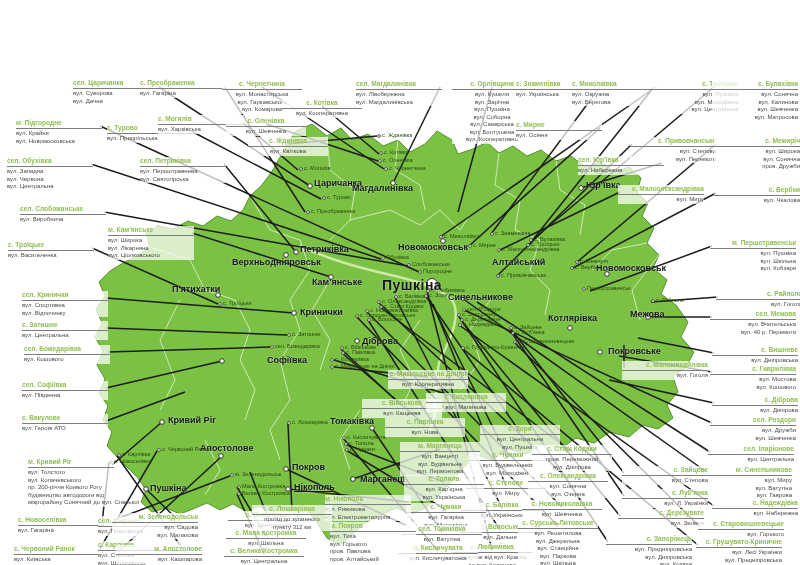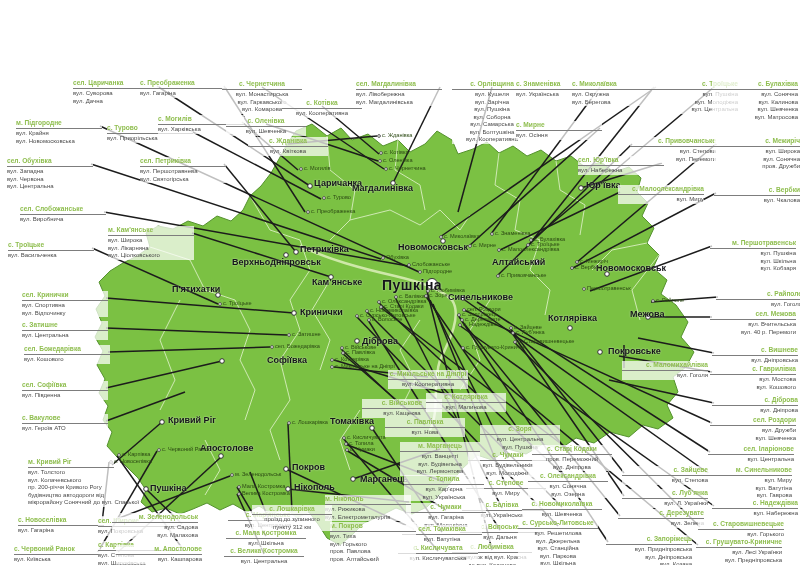--- a/index.html
+++ b/index.html
@@ -246,21 +246,21 @@
       <div class="town" style="left: 596px; top: 263px;">Новомосковськ</div>
       <div class="town" style="left: 548px; top: 313px;">Котлярівка</div>
       <div class="town" style="left: 630px; top: 309px;">Межова</div>
       <div class="town" style="left: 448px; top: 292px;">Синельникове</div>
       <div class="town" style="left: 608px; top: 346px;">Покровське</div>
       <div class="town" style="left: 362px; top: 336px;">Діброва</div>
       <div class="town" style="left: 228px; top: 355px; margin-left: 39px;">Софіївка</div>
       <div class="town" style="left: 168px; top: 415px;">Кривий Ріг</div>
       <div class="town" style="left: 330px; top: 416px;">Томаківка</div>
       <div class="town" style="left: 360px; top: 474px;">Марганець</div>
-      <div class="town" style="left: 294px; top: 482px;">Нікополь</div>
+      <div class="town" style="left: 294px; top: 482px; text-decoration: underline;">Нікополь</div>
       <div class="town" style="left: 292px; top: 462px;">Покров</div>
       <div class="town" style="left: 200px; top: 443px;">Апостолове</div>
       <div class="town" style="left: 150px; top: 483px;">Пушкіна</div>
     </div>
   <div id="points">
       <div class="mpoint" style="left: 304px; top: 166px;">с. Могилів</div>
       <div class="mpoint" style="left: 327px; top: 195px;">с. Турово</div>
       <div class="mpoint" style="left: 311px; top: 209px;">с. Преображенка</div>
       <div class="mpoint" style="left: 382px; top: 133px;">с. Жданівка</div>
       <div class="mpoint" style="left: 384px; top: 150px;">с. Котівка</div>

